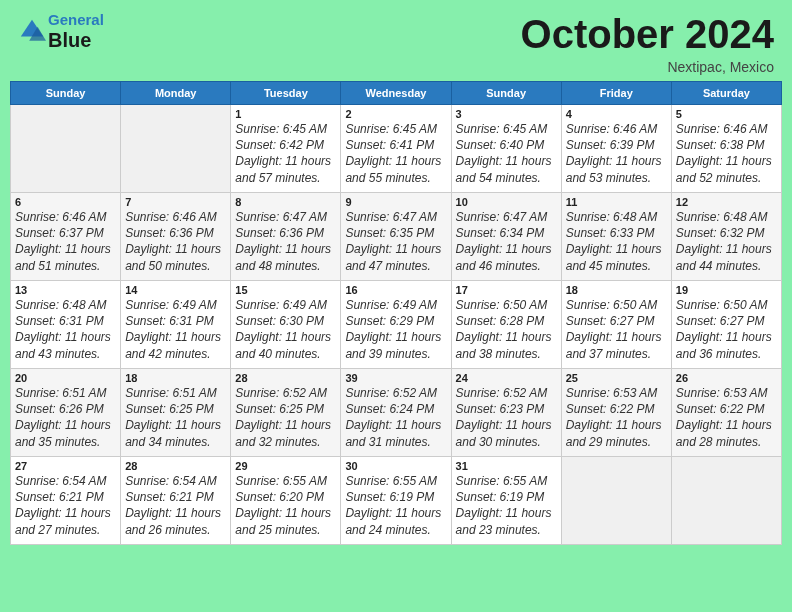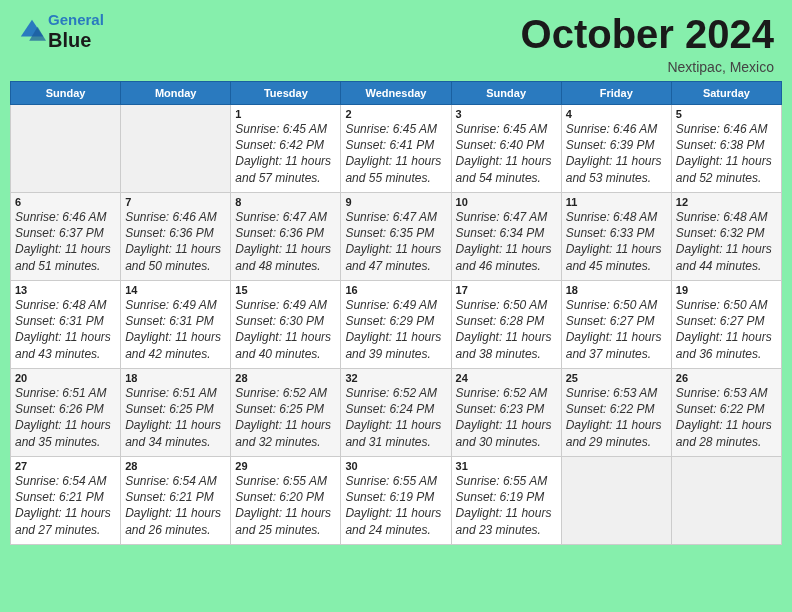--- a/index.html
+++ b/index.html
@@ -255,21 +255,21 @@
 Sunset: 6:25 PM
 Daylight: 11 hours and 34 minutes.</div>
             </td>
             <td class="cal-cell shaded">
               <div class="day-num">28</div>
               <div class="cell-text" style="white-space: pre-line;">Sunrise: 6:52 AM
 Sunset: 6:25 PM
 Daylight: 11 hours and 32 minutes.</div>
             </td>
             <td class="cal-cell shaded">
-              <div class="day-num">32</div>
+              <div class="day-num">39</div>
               <div class="cell-text" style="white-space: pre-line;">Sunrise: 6:52 AM
 Sunset: 6:24 PM
 Daylight: 11 hours and 31 minutes.</div>
             </td>
             <td class="cal-cell shaded">
               <div class="day-num">24</div>
               <div class="cell-text" style="white-space: pre-line;">Sunrise: 6:52 AM
 Sunset: 6:23 PM
 Daylight: 11 hours and 30 minutes.</div>
             </td>

